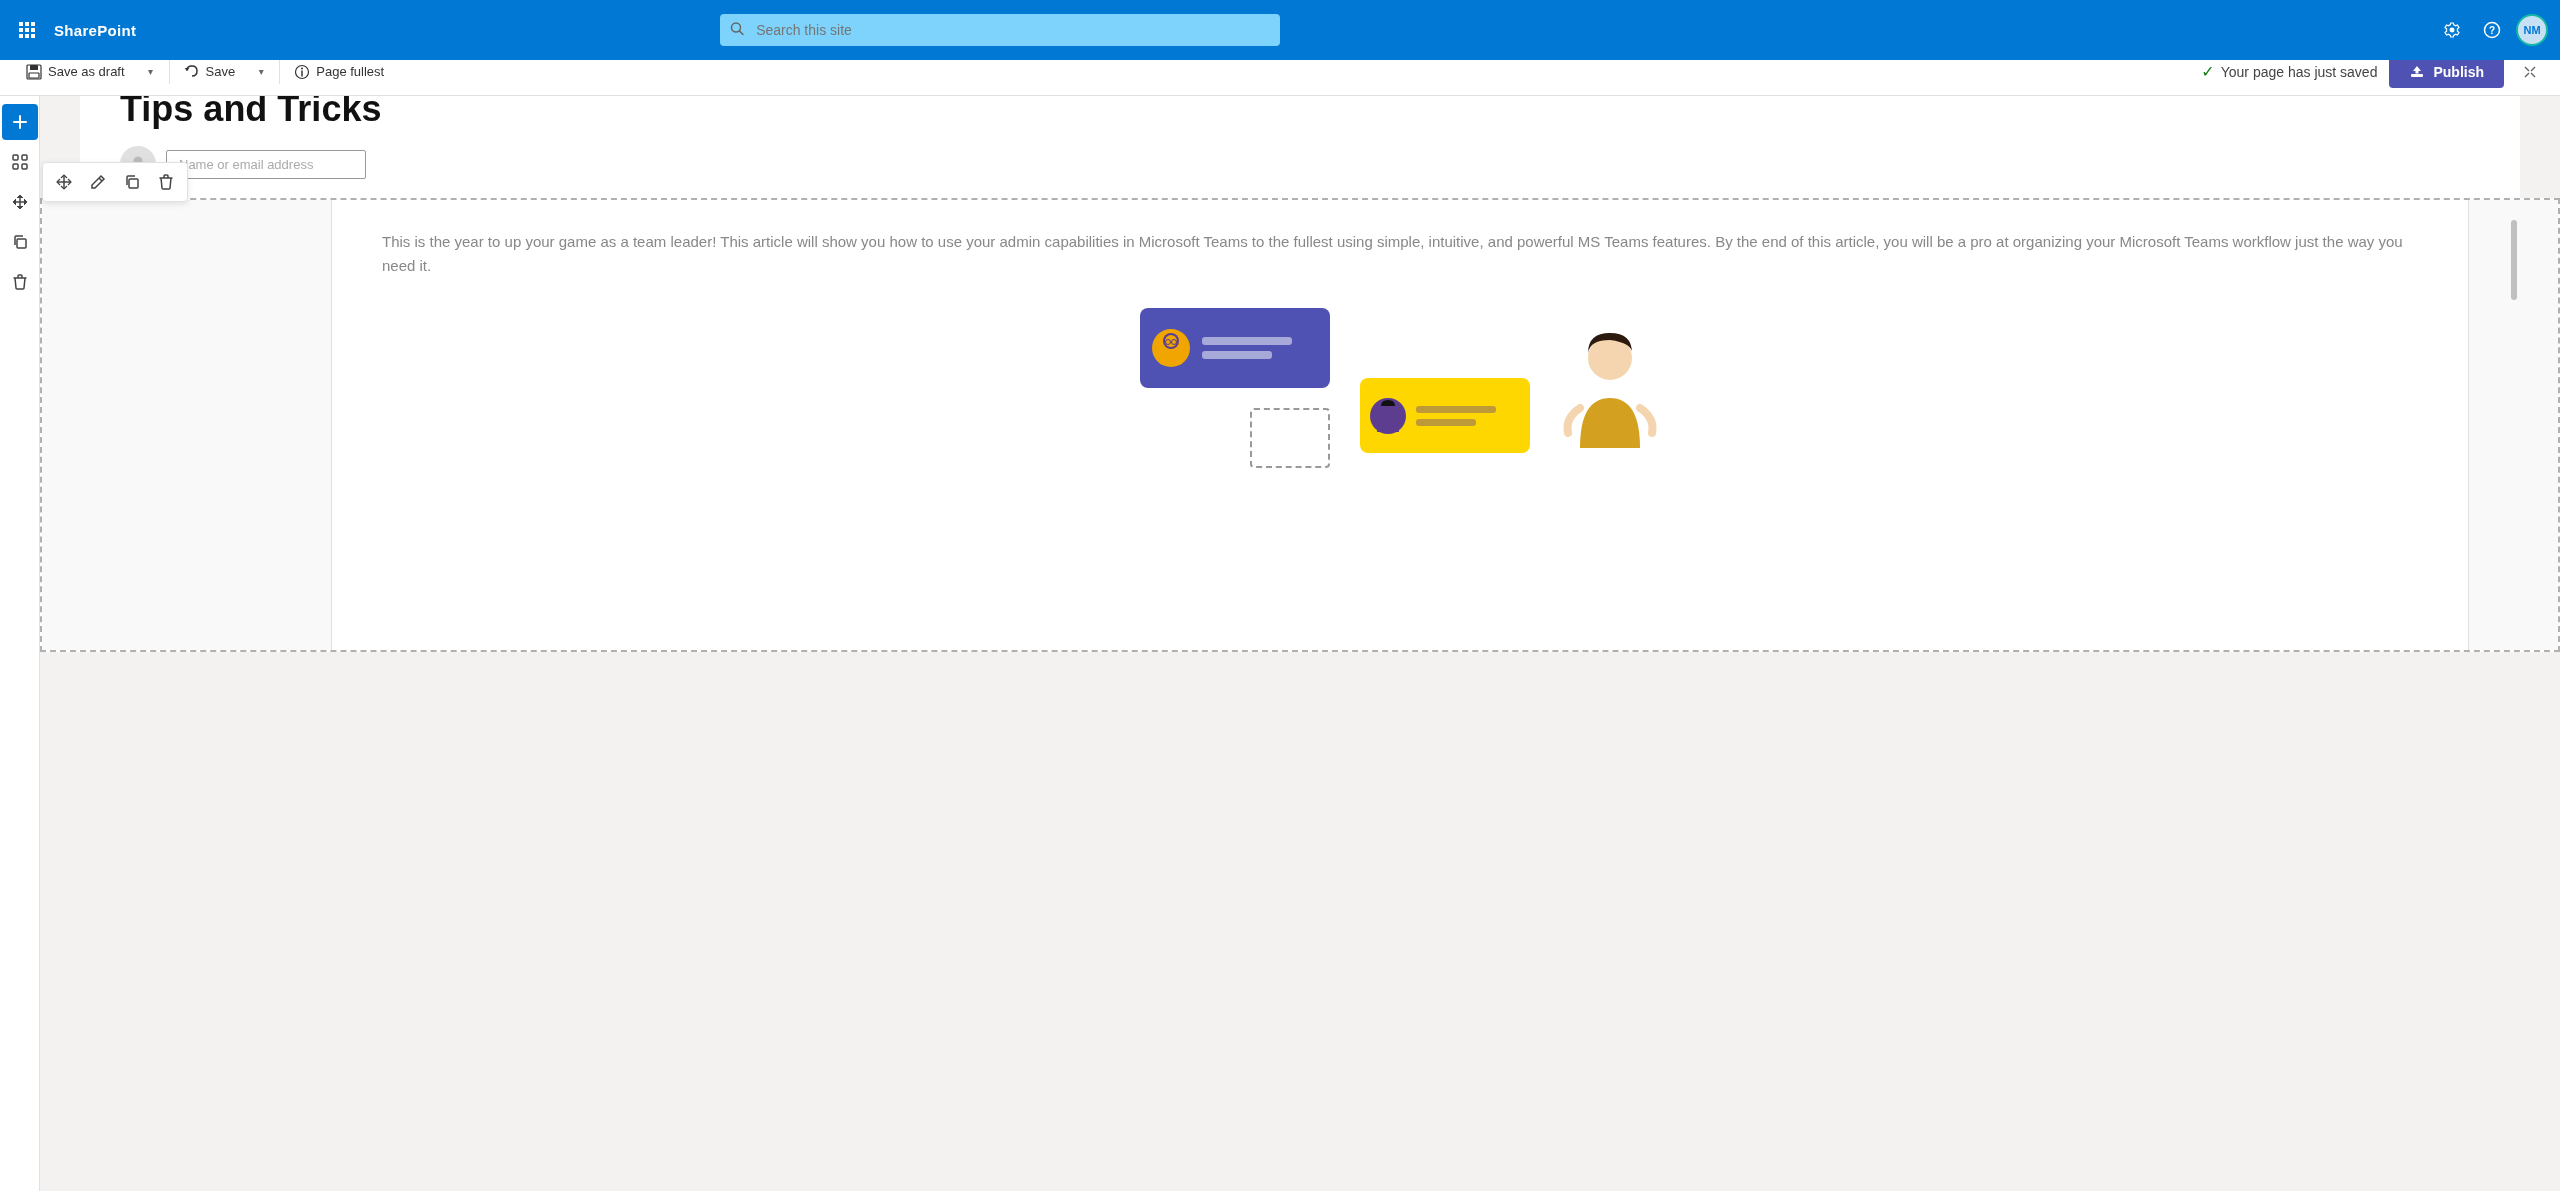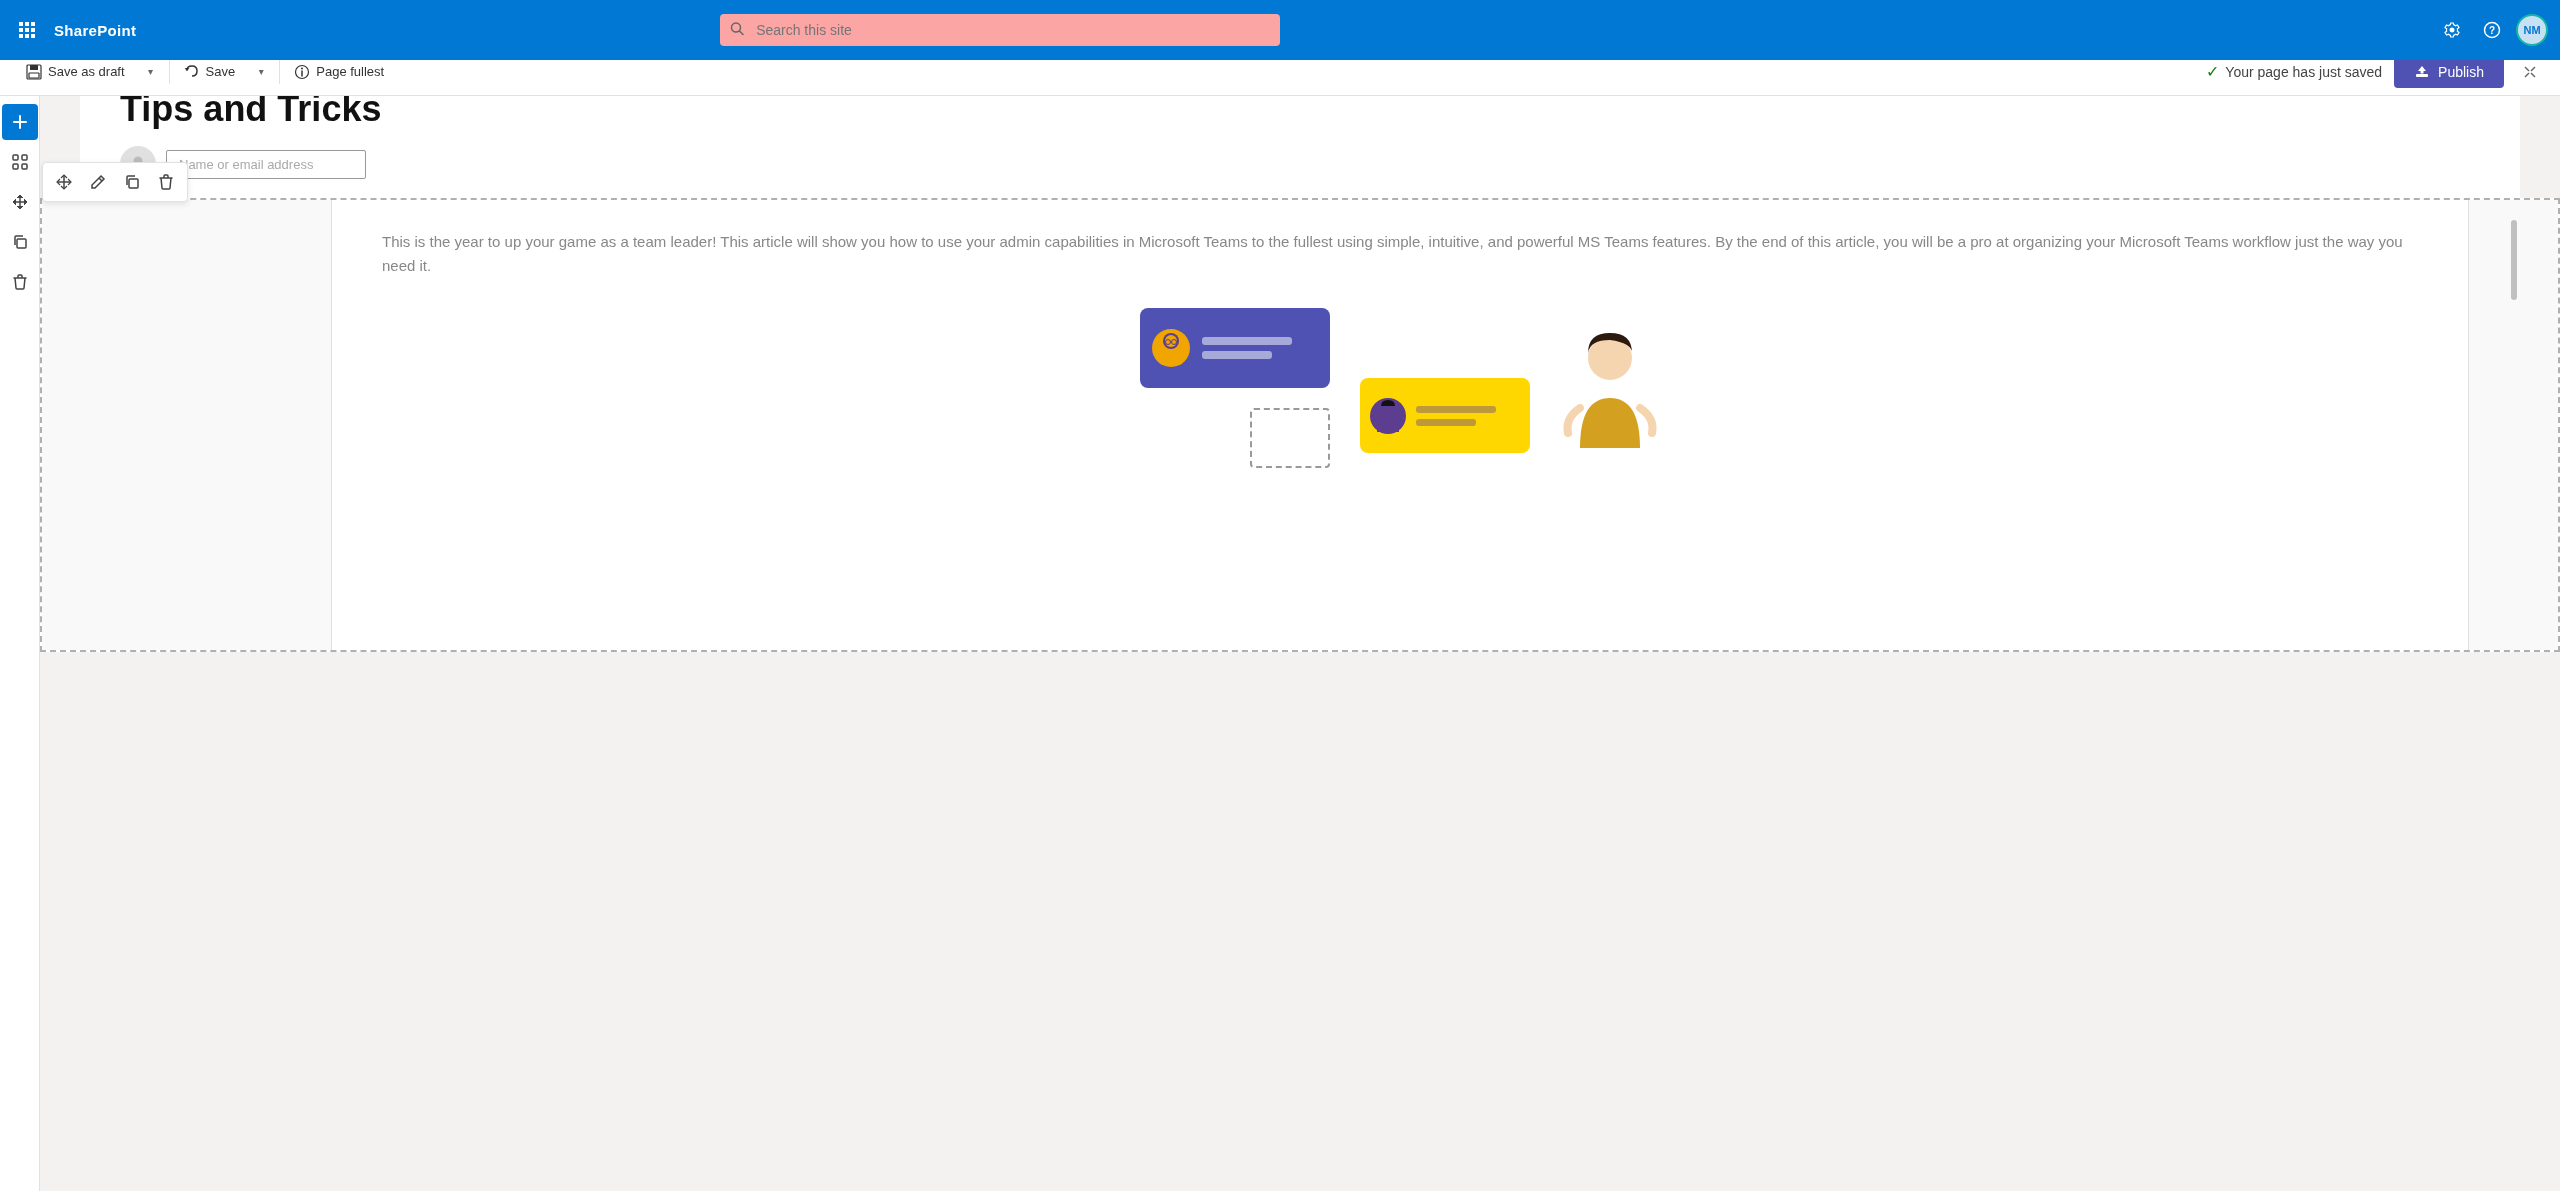--- a/index.html
+++ b/index.html
@@ -32,21 +32,21 @@
       flex: 1;
       max-width: 560px;
       margin: 0 auto;
       position: relative;
     }
     .nav-search input {
       width: 100%;
       height: 32px;
       border-radius: 4px;
       border: none;
-      background: #fca5a5;
+      background: #7dd3fc;
       padding: 0 4px 0 36px;
       font-size: 14px;
       color: #444;
       outline: none;
     }
     .nav-search-icon {
       position: absolute;
       left: 10px; top: 50%;
       transform: translateY(-50%);
       color: #666;
@@ -141,21 +141,21 @@
       color: #107c10;
       font-size: 16px;
     }
     .publish-btn {
       background: #4f52b2;
       color: white;
       border: none;
       border-radius: 4px;
       padding: 8px 20px;
       font-size: 14px;
-      font-weight: 400;
+      font-weight: 700;
       cursor: pointer;
       display: flex;
       align-items: center;
       gap: 8px;
     }
     .collapse-btn {
       width: 28px; height: 28px;
       display: flex; align-items: center; justify-content: center;
       cursor: pointer;
       color: #666;

